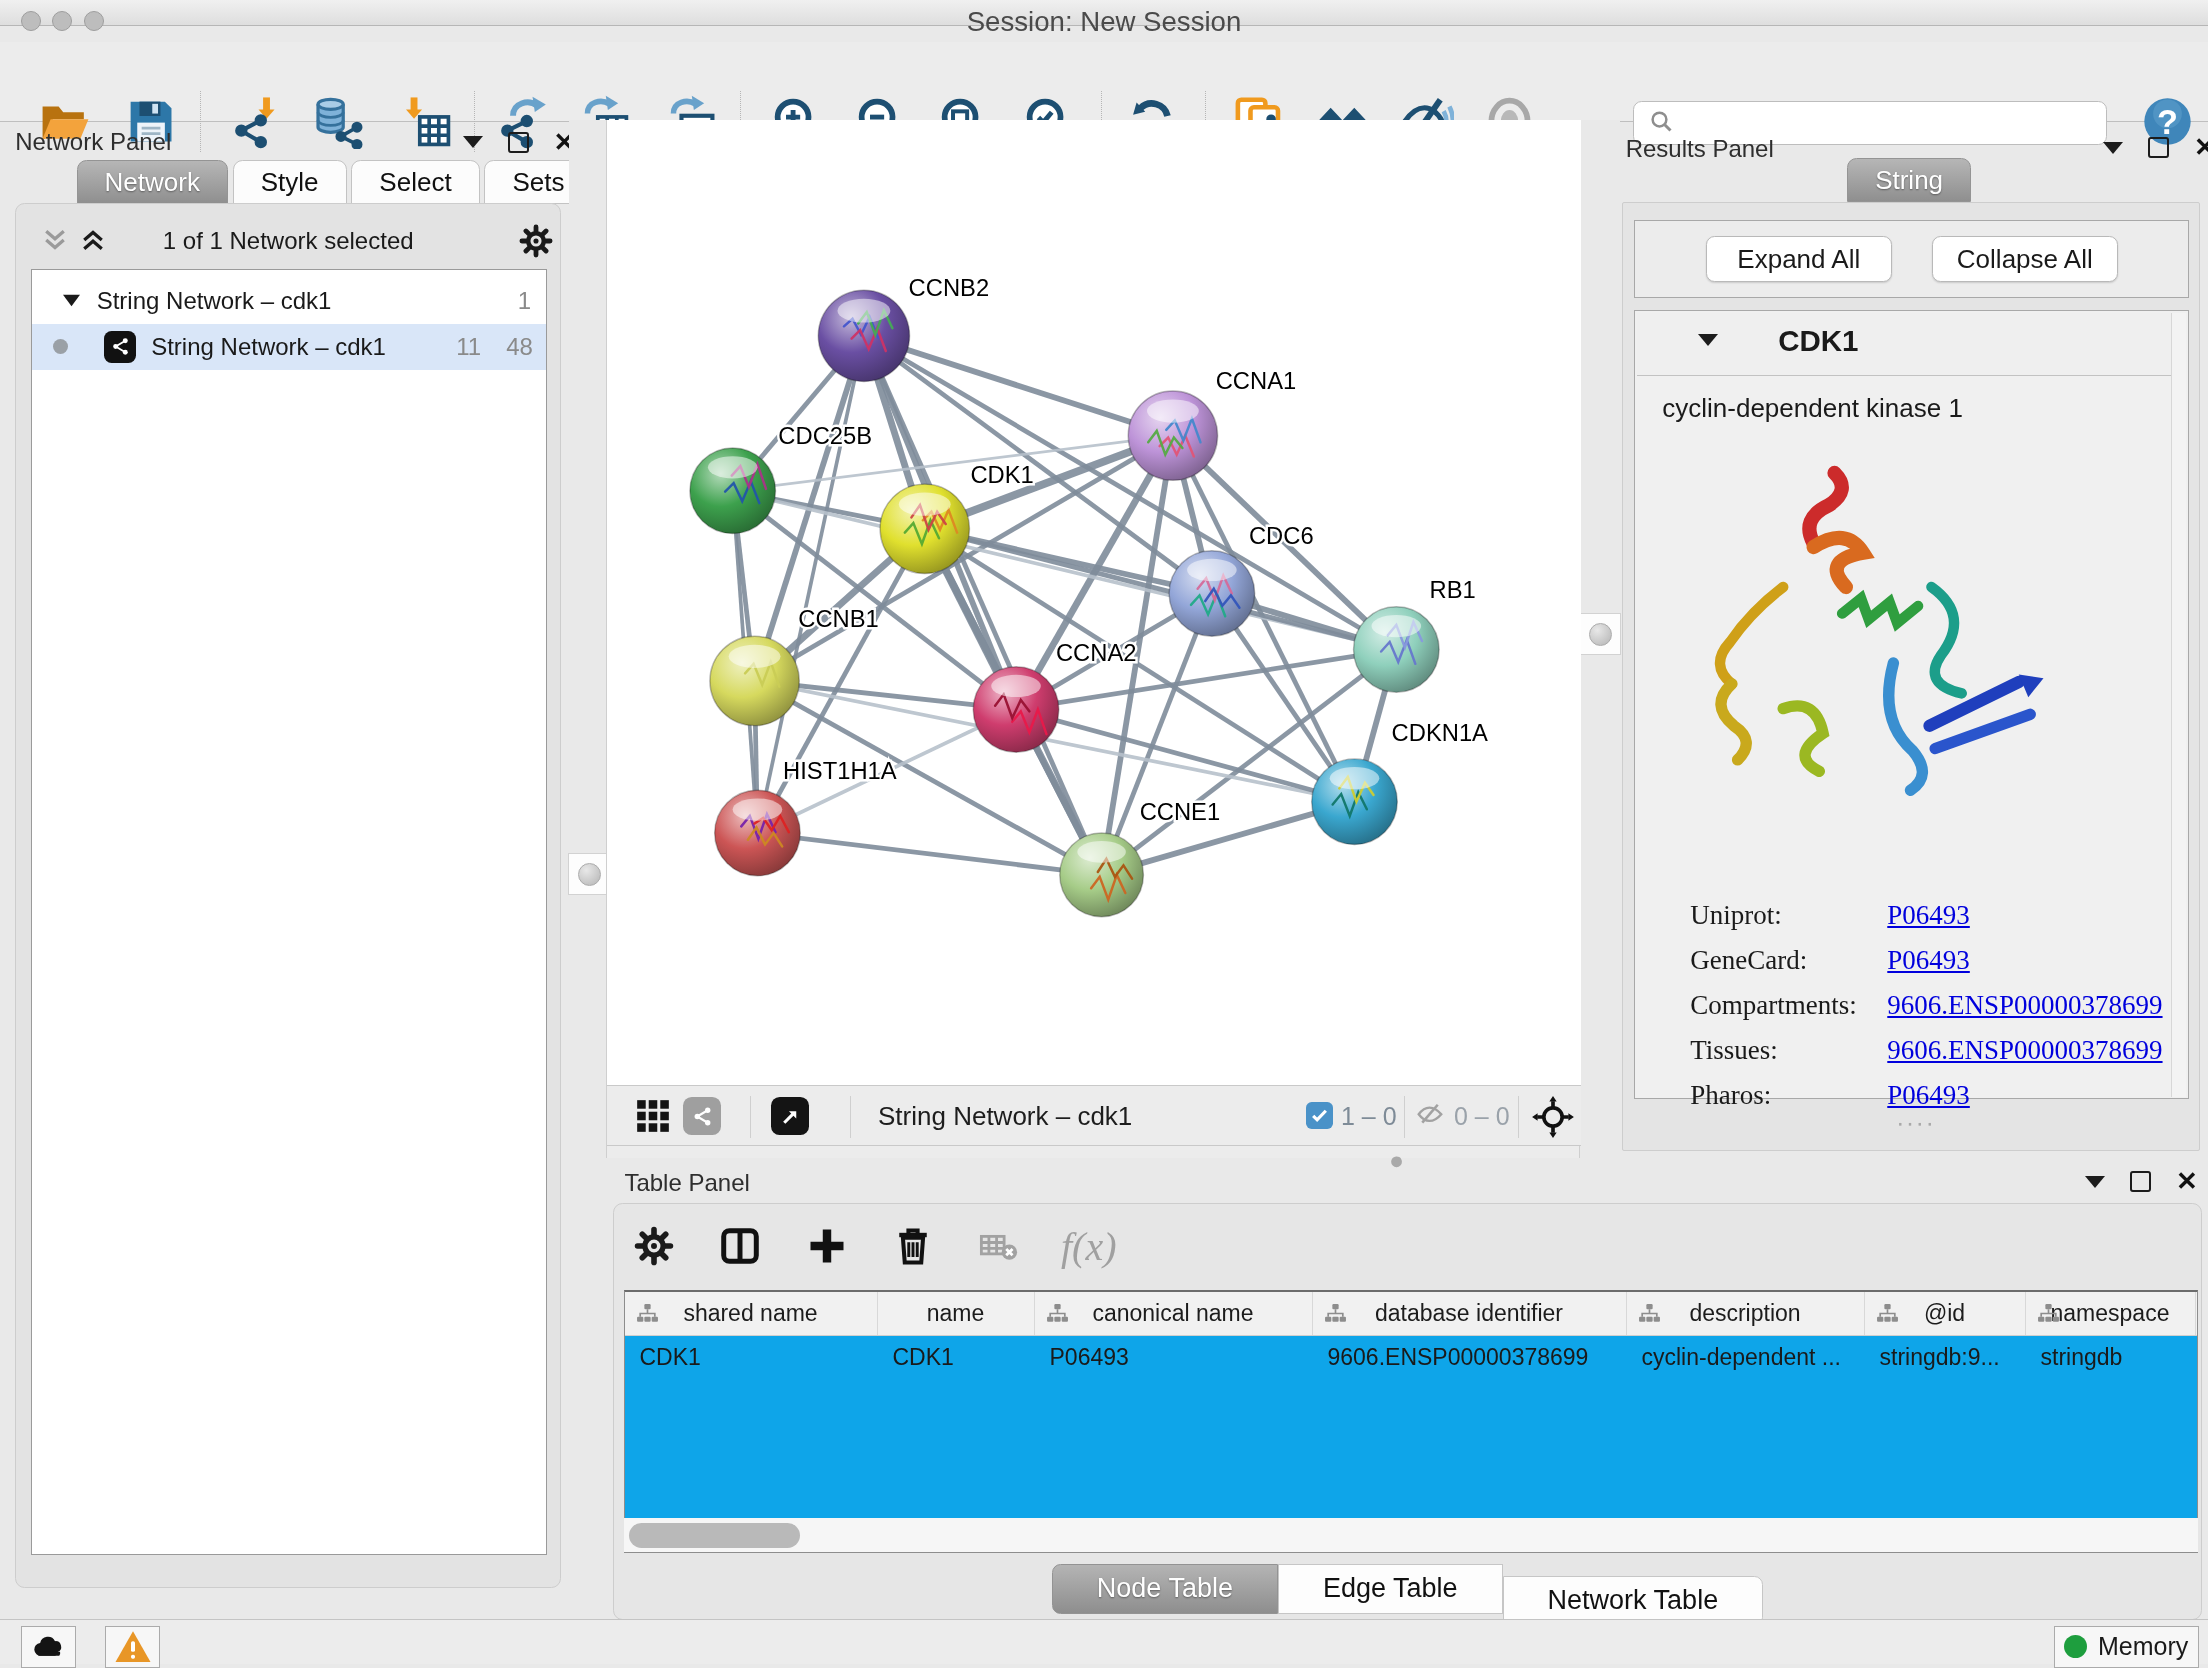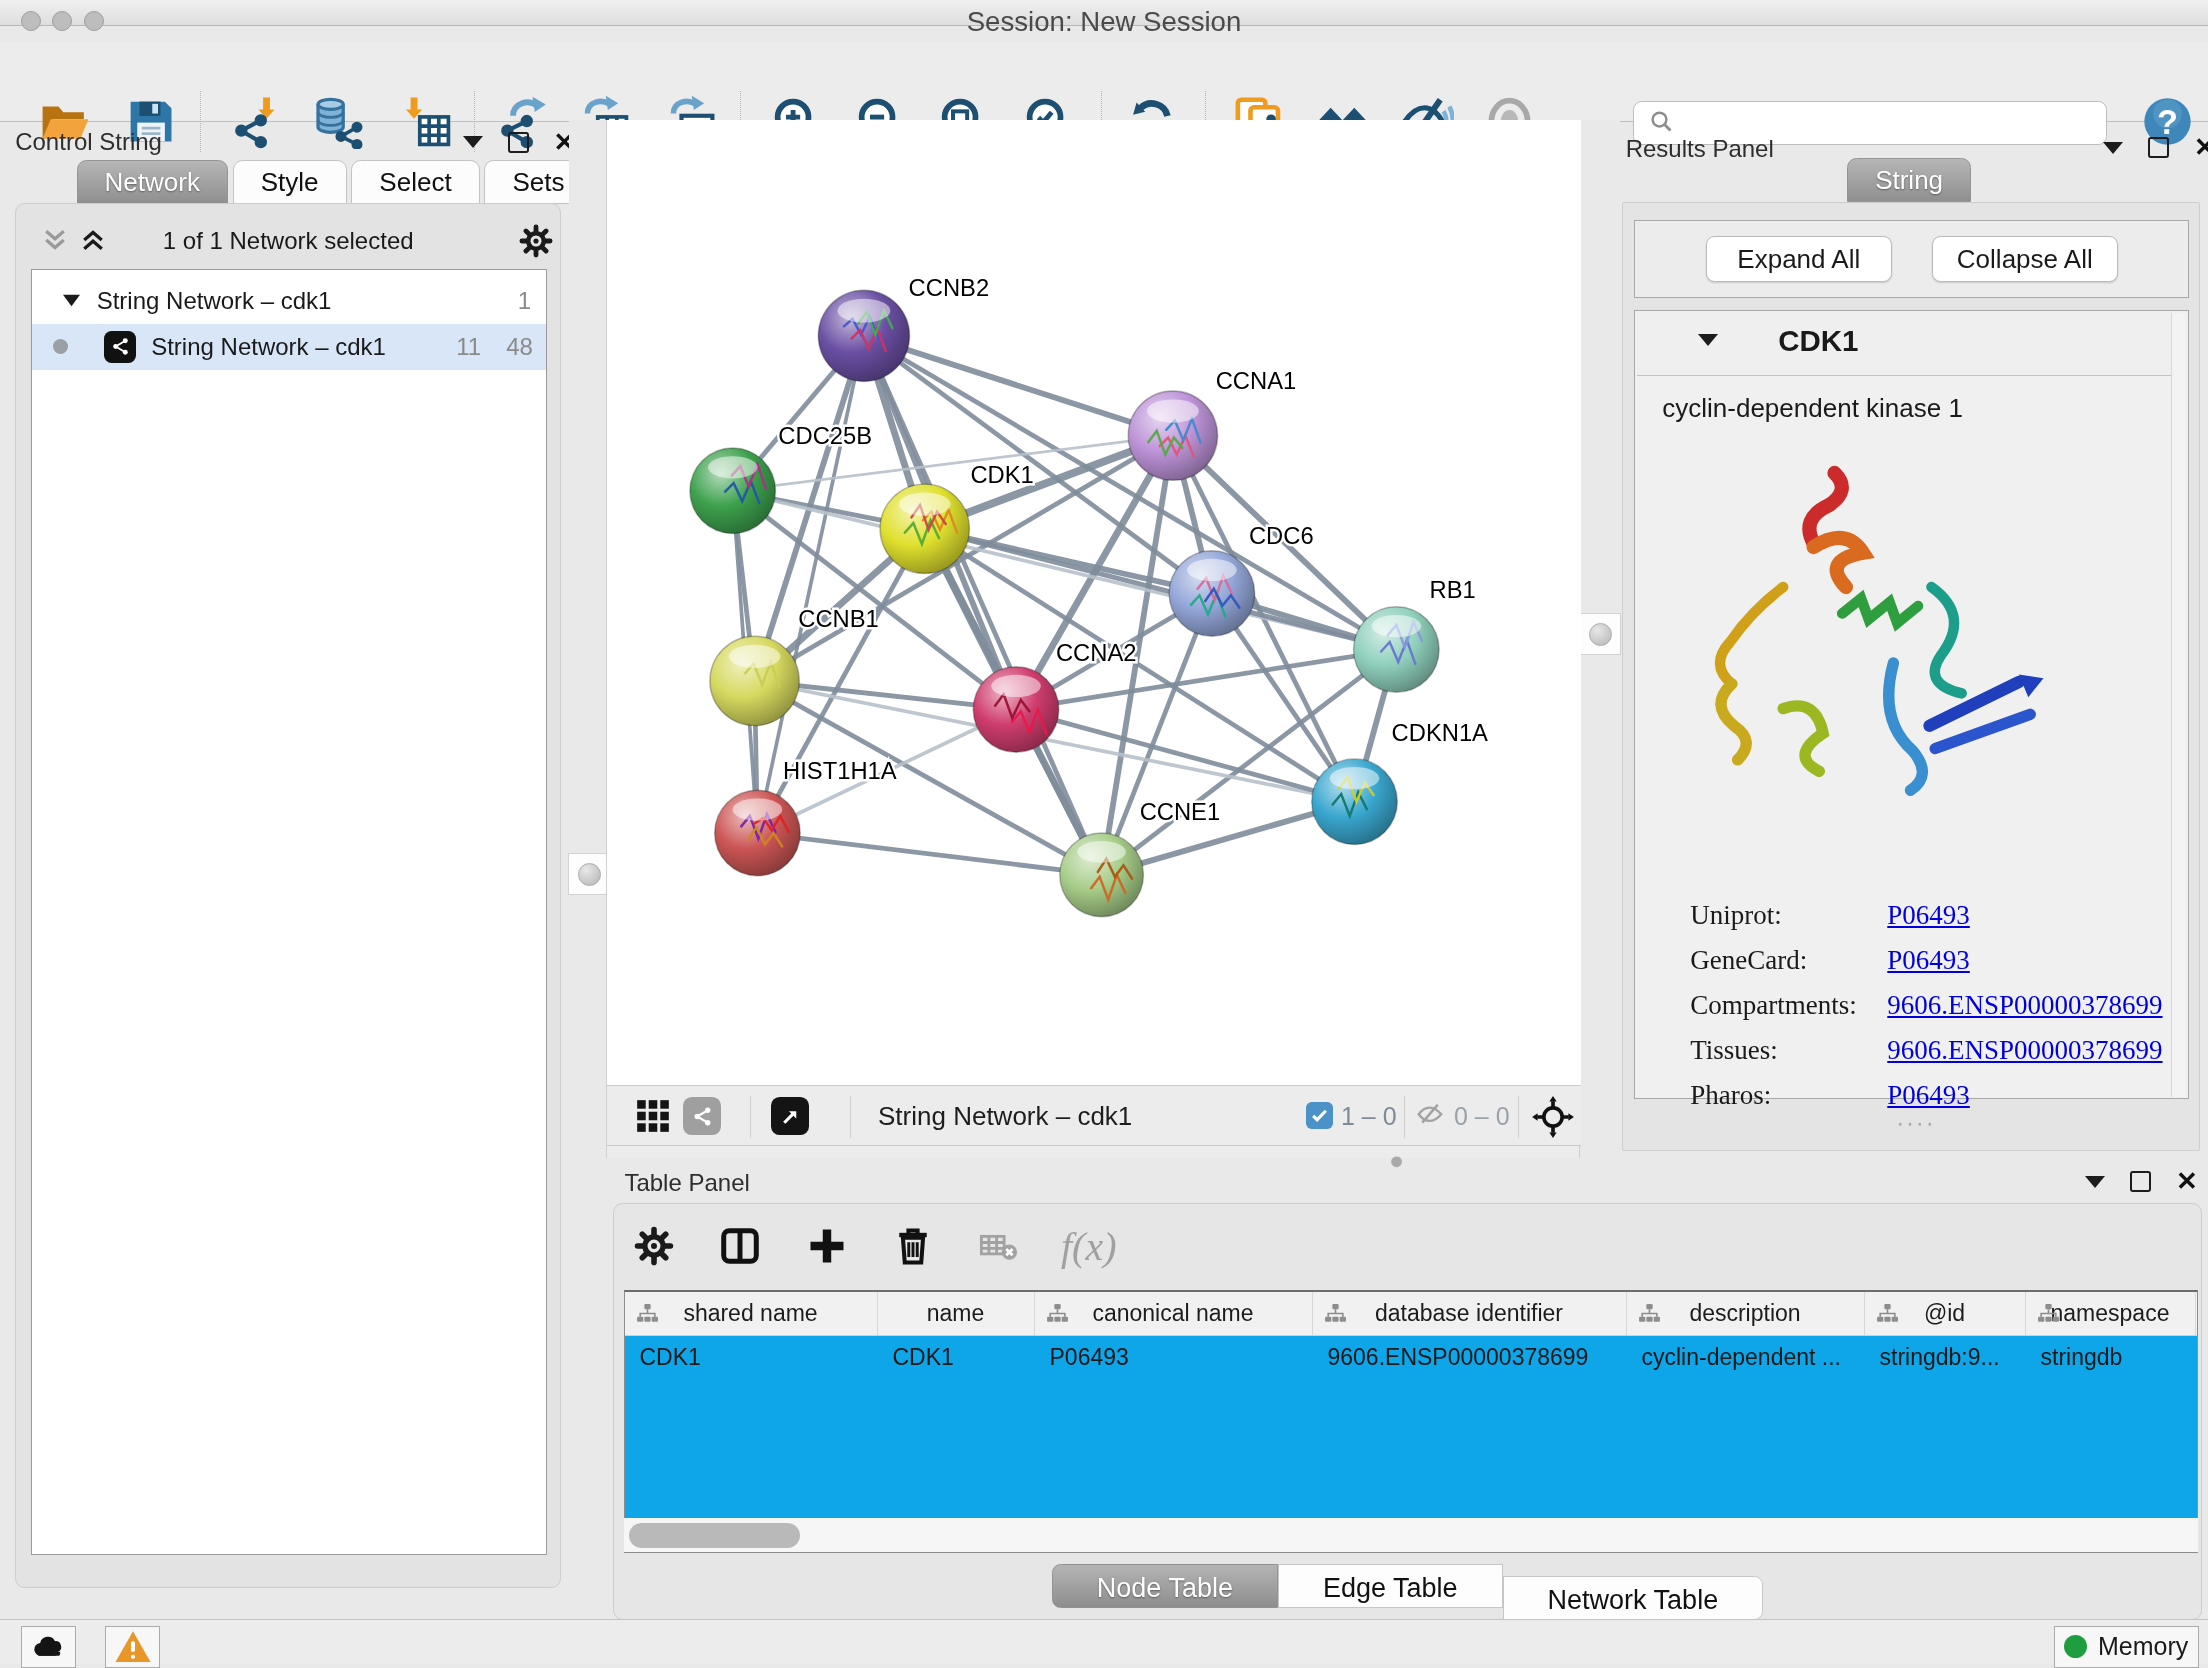--- a/index.html
+++ b/index.html
@@ -116,21 +116,21 @@
   .th { position:relative; display:flex; align-items:center; justify-content:center;
     font-size:23px; color:#1c1c1c; border-right:1px solid #d8d8d8; flex:none; }
   .th .colicon { position:absolute; left:11.4px; top:11.4px; }
   #tbl-row { display:flex; height:42px; }
   .td { padding-left:15px; display:flex; align-items:center; font-size:23px; flex:none;
     white-space:nowrap; overflow:hidden; }
   #tbl-hscroll { position:absolute; left:9.5px; top:314px; width:1574px; height:34px; background:#f6f6f6; }
   #tbl-thumb { position:absolute; left:5.7px; top:4.8px; width:171px; height:25px; background:#b9b9b9;
     border-radius:12.4px; }
   #tp-tabs { position:absolute; left:0; top:360px; width:100%; display:flex; justify-content:center; }
-  .bt-tab { height:44px; line-height:46px; padding:0 44px; font-size:27px; background:#fdfdfd;
+  .bt-tab { height:50px; line-height:46px; padding:0 44px; font-size:27px; background:#fdfdfd;
     border:1px solid #c6c6c6; color:#111; }
   .bt-tab.active { background:linear-gradient(#b4b4b4,#8e8e8e); color:#fff;
     text-shadow:0 1px 1.9px rgba(0,0,0,.4); border-color:#939393; }
   .bt-tab:first-child { border-radius:8.6px 0 0 8.6px; }
   .bt-tab:last-child { border-radius:0 8.6px 8.6px 0;margin-top:12px; }
 
   
   #status-bar { left:0; top:1619px; width:2208px; height:45px; background:#ececec;
     border-top:1px solid #c4c4c4; }
   .sb-btn { position:absolute; top:5.7px; width:55px; height:42px; background:#f7f7f7;
@@ -319,21 +319,21 @@
     <div class="tbi" style="left:2138px">
       <svg width="53" height="53" viewBox="0 0 24 24">
           <circle cx="12" cy="12" r="10.5" fill="#3f86ba"></circle>
           <circle cx="12" cy="8.5" r="6.5" fill="#5fa0cc" opacity="0.55"></circle>
           <text x="12" y="17.5" text-anchor="middle" font-size="15.5" font-weight="bold" fill="#fff" font-family="Liberation Sans, sans-serif">?</text>
         </svg>
     </div>
   </div>
 
   <div id="control-panel" class="abs">
-    <span class="panel-title abs" style="left:7.6px;top:3.8px">Control String</span>
+    <span class="panel-title abs" style="left:7.6px;top:3.8px">Network Panel</span>
     <div class="ph-icons" style="left:455px;top:7.6px">
       <span class="tri-down"></span>
       <span class="sq"></span>
       <span class="xg">✕</span>
     </div>
     <div id="cp-tabs" class="tabrow">
         <div class="tab active">Network</div>
         <div class="tab">Style</div>
         <div class="tab">Select</div>
         <div class="tab">Sets</div>

